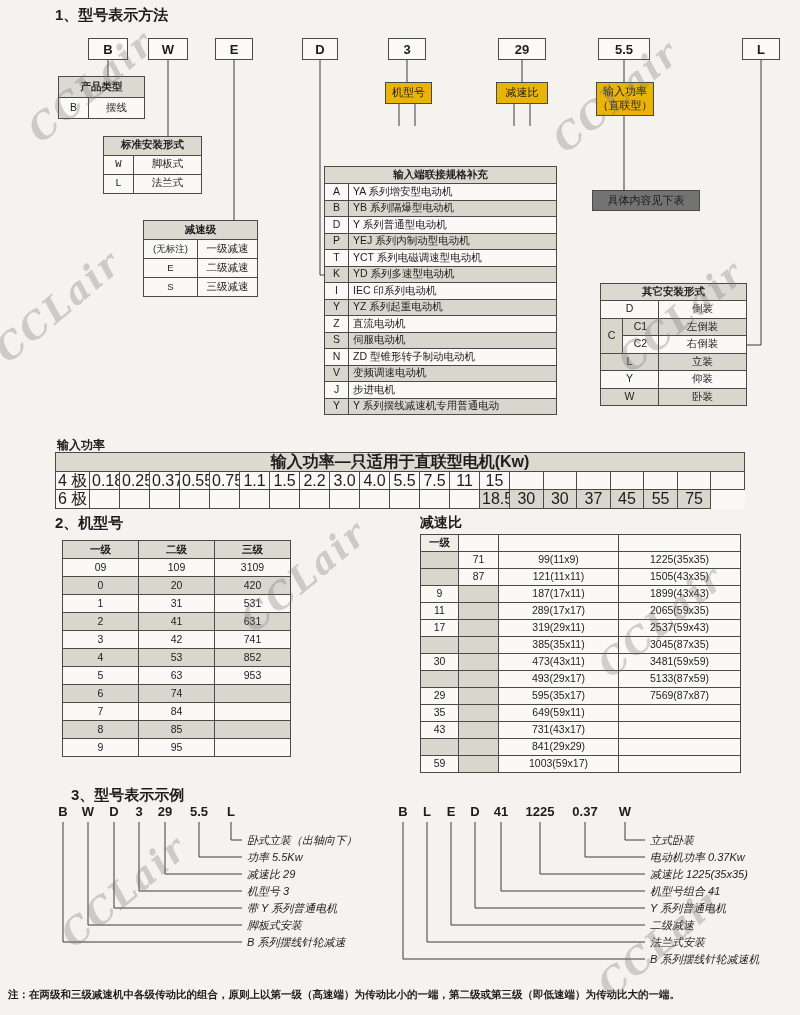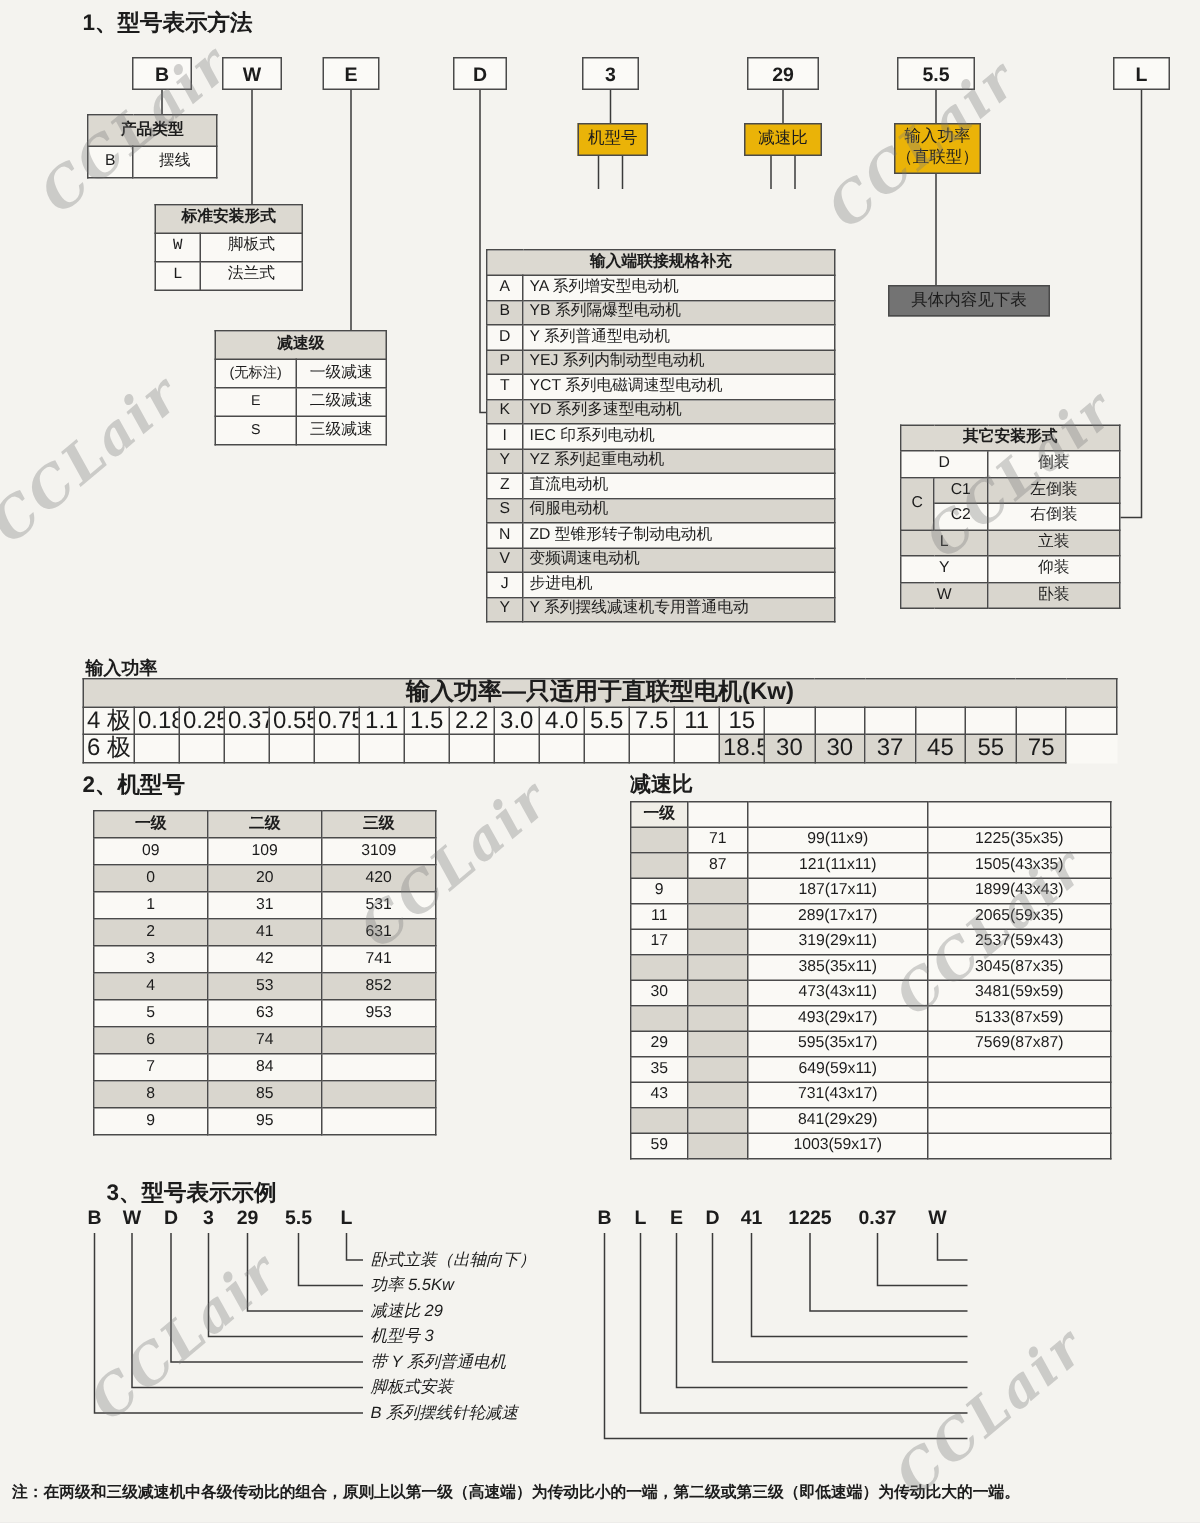--- a/index.html
+++ b/index.html
@@ -554,16 +554,26 @@
     </div>
 
   <span class="ex-letter" style="left:396px;top:804px;width:14px">B</span>
   <span class="ex-letter" style="left:420px;top:804px;width:14px">L</span>
   <span class="ex-letter" style="left:444px;top:804px;width:14px">E</span>
   <span class="ex-letter" style="left:468px;top:804px;width:14px">D</span>
   <span class="ex-letter" style="left:492px;top:804px;width:18px">41</span>
   <span class="ex-letter" style="left:524px;top:804px;width:32px">1225</span>
   <span class="ex-letter" style="left:570px;top:804px;width:30px">0.37</span>
   <span class="ex-letter" style="left:618px;top:804px;width:14px">W</span>
+  <div class="label-list" style="left:650px;top:832px">
+      <div>立式卧装</div>
+      <div>电动机功率 0.37Kw</div>
+      <div>减速比 1225(35x35)</div>
+      <div>机型号组合 41</div>
+      <div>Y 系列普通电机</div>
+      <div>二级减速</div>
+      <div>法兰式安装</div>
+      <div>B 系列摆线针轮减速机</div>
+    </div>
 
   <div id="note">注：在两级和三级减速机中各级传动比的组合，原则上以第一级（高速端）为传动比小的一端，第二级或第三级（即低速端）为传动比大的一端。</div>
 
 </div>
 
 </body></html>

